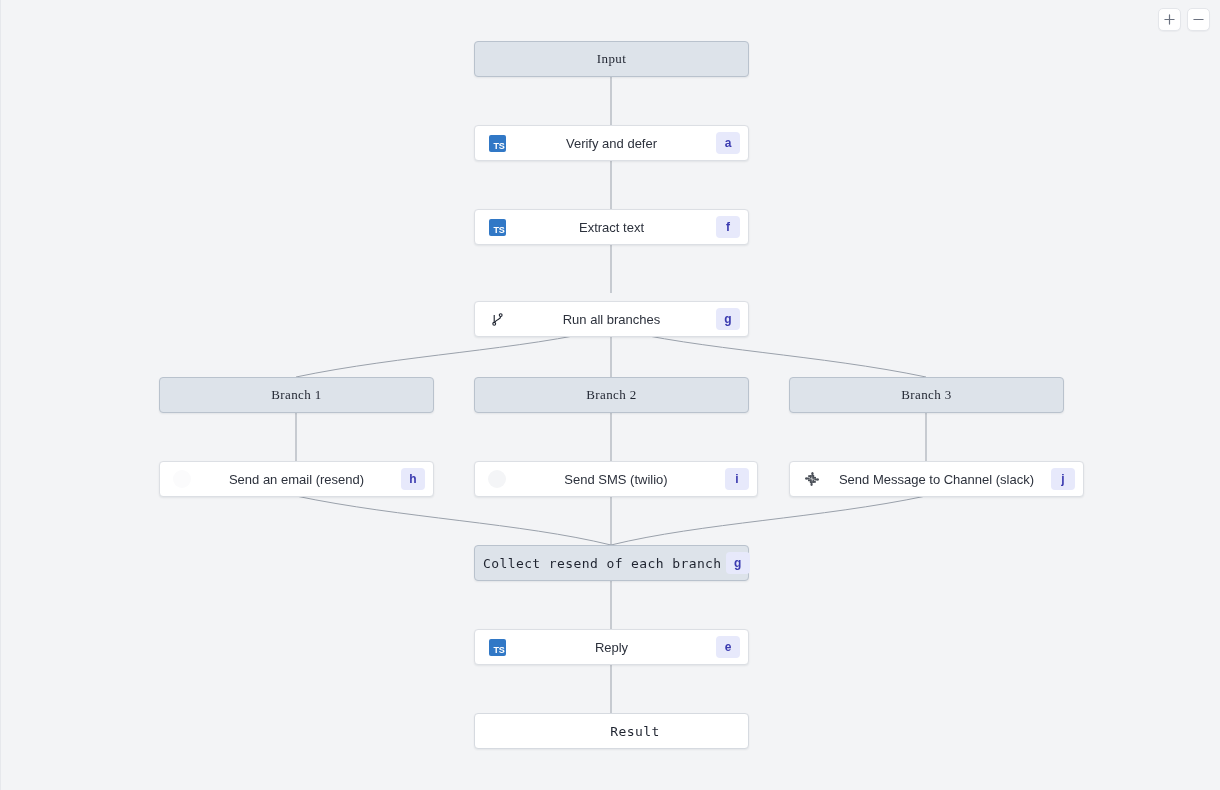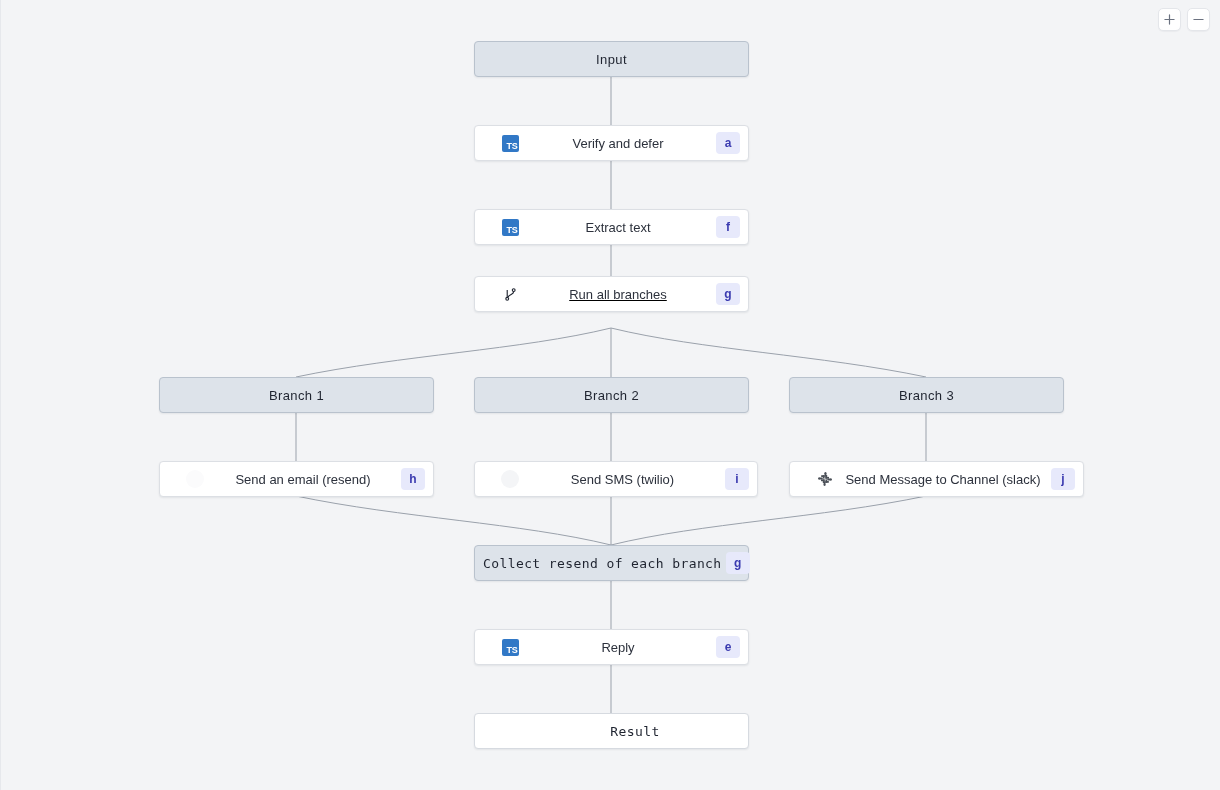--- a/index.html
+++ b/index.html
@@ -43,21 +43,21 @@
   }
 
   
   .node.terminal {
     background: #dde3ea;
     border: 1px solid #b9c2cd;
     box-shadow: 0 1px 2px rgba(16,24,40,0.07);
     justify-content: center;
   }
   .node.terminal .node-label {
-    font-family: Liberation Sans, sans-serif;
+    font-family: Liberation Serif, serif;
     font-size: 13px;
     color: #1f2430;
     letter-spacing: 0.4px;
   }
 
   
   .node.result {
     background: #ffffff;
     border: 1px solid #d6dae0;
     box-shadow: 0 1px 2px rgba(16,24,40,0.07);
@@ -69,21 +69,21 @@
     color: #1f2430;
     letter-spacing: 0.4px;
     padding-left: 47px;
   }
 
   
   .node.step {
     background: #ffffff;
     border: 1px solid #dcdfe4;
     box-shadow: 0 1px 2px rgba(16,24,40,0.08);
-    padding: 0 8px 0 25px;
+    padding: 0 8px 0 12px;
   }
   .node.step .node-label {
     flex: 1 1 auto;
     text-align: center;
     font-size: 13px;
     color: #2c313c;
     white-space: nowrap;
     overflow: hidden;
   }
 
@@ -234,21 +234,21 @@
   <div class="node step" style="left:473px; top:209px; width:275px;">
     <span class="node-icon">
       <span class="ts-icon">
           <span>TS</span>
         </span>
     </span>
     <span class="node-label">Extract text</span>
     <span class="node-badge">f</span>
   </div>
 
-  <div class="node step" style="left:473px; top:276px; width:275px;text-decoration:underline;">
+  <div class="node step" style="left:473px; top:301px; width:275px;">
     <span class="node-icon branch-icon">
       <svg width="15" height="15" viewBox="0 0 16 16">
         <path d="M4.5 3.2 L4.5 11.6" stroke="#1f2430" stroke-width="1.2" fill="none"></path>
         <circle cx="4.5" cy="12.6" r="1.5" stroke="#1f2430" stroke-width="1.2" fill="none"></circle>
         <circle cx="11.4" cy="3.3" r="1.5" stroke="#1f2430" stroke-width="1.2" fill="none"></circle>
         <path d="M11.4 4.9 C 11.4 8.2 7.6 7.6 5.4 10.6" stroke="#1f2430" stroke-width="1.2" fill="none"></path>
       </svg>
     </span>
     <span class="node-label">Run all branches</span>
     <span class="node-badge">g</span>

